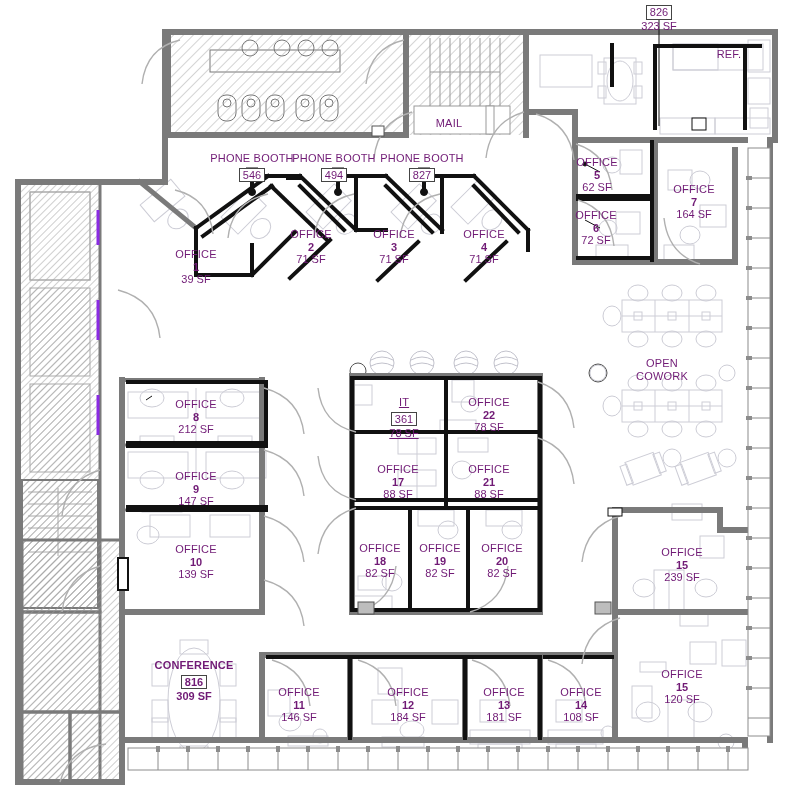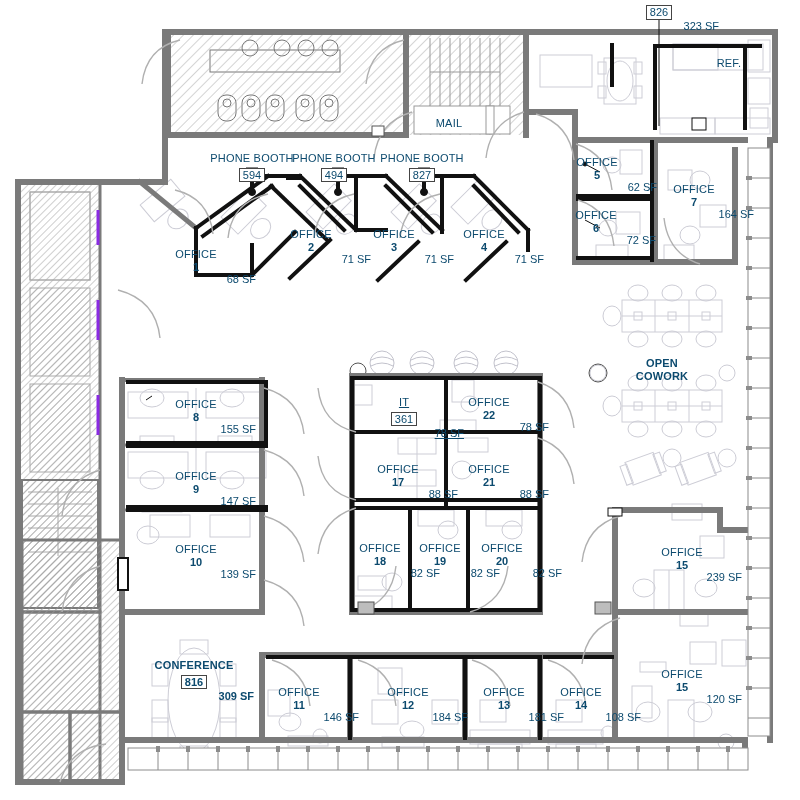--- a/index.html
+++ b/index.html
@@ -8,28 +8,28 @@
     font-family:"Liberation Sans","DejaVu Sans",sans-serif;
     width:800px;height:800px;overflow:hidden;
   }
   #plan{position:relative;width:800px;height:800px;background:#fff;}
   #plan svg{position:absolute;left:0;top:0;width:800px;height:800px;}
 
   
   .lbl{
     position:absolute;
     text-align:center;
-    color:#0c4a6e;
+    color:#701a75;
     line-height:1.15;
     white-space:nowrap;
     user-select:none;
   }
   .lbl .ttl{font-size:11px;letter-spacing:.2px;}
   .lbl .num{font-size:11px;font-weight:bold;}
-  .lbl .sf{font-size:11px;text-align:right;}
+  .lbl .sf{font-size:11px;}
   .lbl .boxnum{
     font-size:11px;display:inline-block;
     border:1px solid #444;padding:0 3px;background:#fff;
   }
 </style>
 </head>
 <body>
 
 <div id="plan">
 
@@ -566,21 +566,21 @@
       <rect x="372" y="126" width="12" height="10" fill="#fff"></rect>
       <rect x="692" y="118" width="14" height="12" fill="#fff" stroke="#111"></rect>
       <rect x="608" y="508" width="14" height="8" fill="#fff" stroke="#111"></rect>
     </g>
   </svg>
 
   <div id="labels">
       <div class="lbl" style="left: 136px; top: 248px; width: 120px;">
         <div class="ttl">OFFICE</div>
         <div class="num">1</div>
-        <div class="sf">68 SF</div>
+        <div class="sf">39 SF</div>
       </div>
       <div class="lbl" style="left: 251px; top: 228px; width: 120px;">
         <div class="ttl">OFFICE</div>
         <div class="num">2</div>
         <div class="sf">71 SF</div>
       </div>
       <div class="lbl" style="left: 334px; top: 228px; width: 120px;">
         <div class="ttl">OFFICE</div>
         <div class="num">3</div>
         <div class="sf">71 SF</div>
@@ -601,21 +601,21 @@
         <div class="sf">72 SF</div>
       </div>
       <div class="lbl" style="left: 634px; top: 183px; width: 120px;">
         <div class="ttl">OFFICE</div>
         <div class="num">7</div>
         <div class="sf">164 SF</div>
       </div>
       <div class="lbl" style="left: 136px; top: 398px; width: 120px;">
         <div class="ttl">OFFICE</div>
         <div class="num">8</div>
-        <div class="sf">155 SF</div>
+        <div class="sf">212 SF</div>
       </div>
       <div class="lbl" style="left: 136px; top: 470px; width: 120px;">
         <div class="ttl">OFFICE</div>
         <div class="num">9</div>
         <div class="sf">147 SF</div>
       </div>
       <div class="lbl" style="left: 136px; top: 543px; width: 120px;">
         <div class="ttl">OFFICE</div>
         <div class="num">10</div>
         <div class="sf">139 SF</div>
@@ -689,35 +689,35 @@
         <div class="ttl">CONFERENCE</div>
         <div><span class="boxnum">816</span></div>
         <div class="sf">309 SF</div>
       </div>
       <div class="lbl" style="left: 599px; top: 2px; width: 120px;">
         <div><span class="boxnum">826</span></div>
         <div class="sf">323 SF</div>
       </div>
       <div class="lbl" style="left: 192px; top: 152px; width: 120px;">
         <div class="ttl">PHONE BOOTH</div>
-        <div><span class="boxnum">594</span></div>
+        <div><span class="boxnum">546</span></div>
       </div>
       <div class="lbl" style="left: 274px; top: 152px; width: 120px;">
         <div class="ttl">PHONE BOOTH</div>
         <div><span class="boxnum">494</span></div>
       </div>
       <div class="lbl" style="left: 362px; top: 152px; width: 120px;">
         <div class="ttl">PHONE BOOTH</div>
         <div><span class="boxnum">827</span></div>
       </div>
-      <div class="lbl" style="left: 602px; top: 357px; width: 120px; font-weight: bold;">
+      <div class="lbl" style="left: 602px; top: 357px; width: 120px;">
         <div class="ttl">OPEN</div>
         <div class="ttl">COWORK</div>
       </div>
       <div class="lbl" style="left: 389px; top: 117px; width: 120px; text-align: center;">
         <div class="ttl">MAIL</div>
       </div>
-      <div class="lbl" style="left: 669px; top: 48px; width: 120px; margin-top: 9px;">
+      <div class="lbl" style="left: 669px; top: 48px; width: 120px;">
         <div class="ttl">REF.</div>
       </div>
     </div>
 
 </div>
 
 </body></html>

